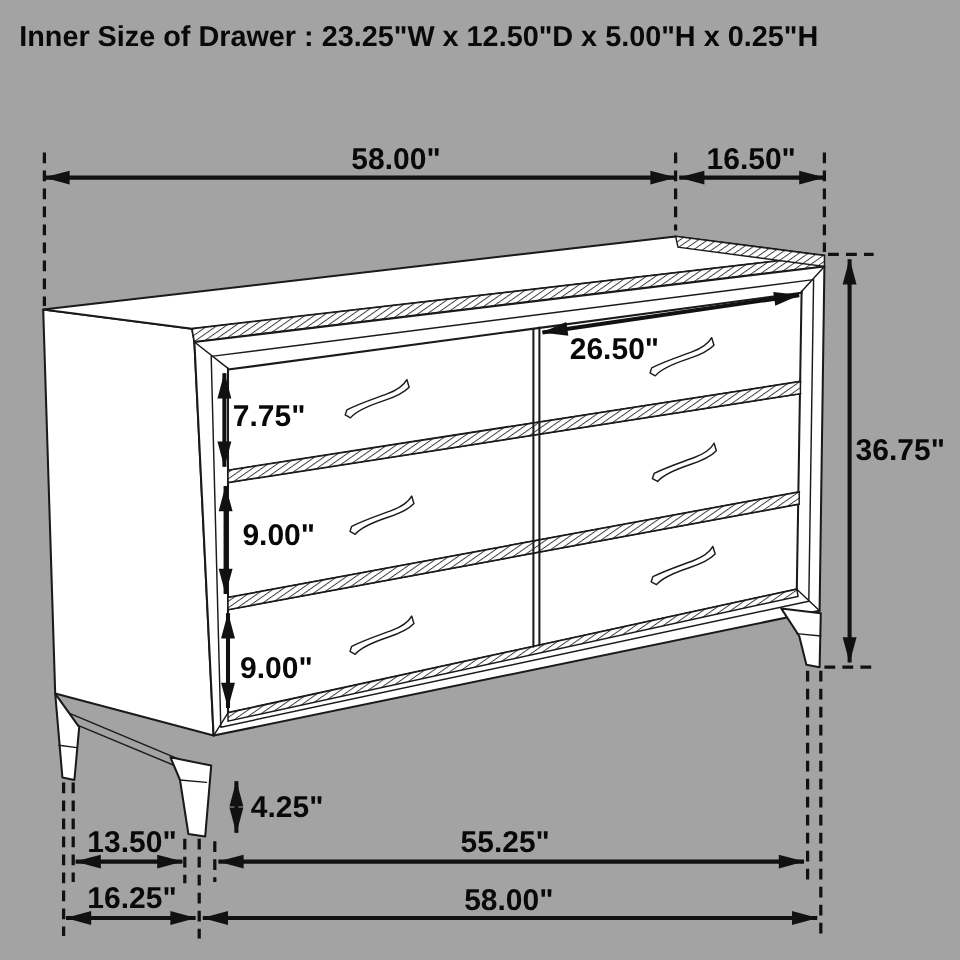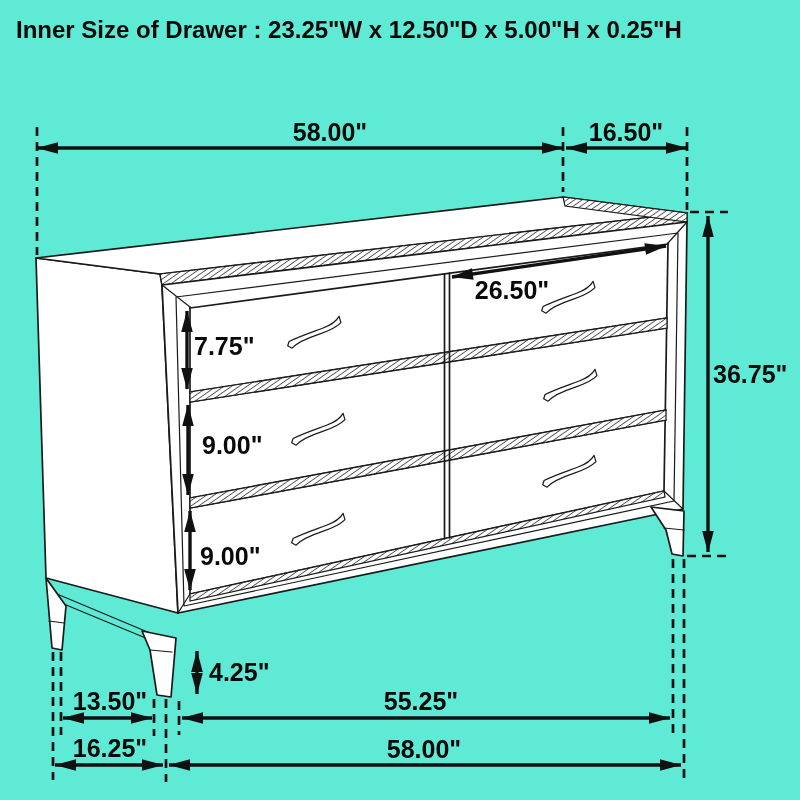--- a/index.html
+++ b/index.html
@@ -1,20 +1,20 @@
 <!DOCTYPE html>
 <html><head>
 <meta charset="utf-8">
 <style>
   html, body { margin: 0; padding: 0; background: #ffffff; }
   .stage {
     position: relative;
     width: 800px;
     height: 800px;
-    background: #5eead4;
+    background: #a3a3a3;
     overflow: hidden;
   }
   svg { display: block; }
   .ink   { stroke: #1a1a1a; fill: none; stroke-width: 1.7; stroke-linejoin: round; stroke-linecap: round; }
   .fillw { fill: #ffffff; }
   .thin  { stroke-width: 1.2; }
   .hatched { fill: url(#hatch); stroke: #1a1a1a; stroke-width: 1.2; }
   .dim   { stroke: #111111; stroke-width: 3.4; fill: none; }
   .dash  { stroke: #111111; stroke-width: 2.7; stroke-dasharray: 9 6; fill: none; }
   .dim-label  { font: 700 25px "Liberation Sans", sans-serif; fill: #090909; }

